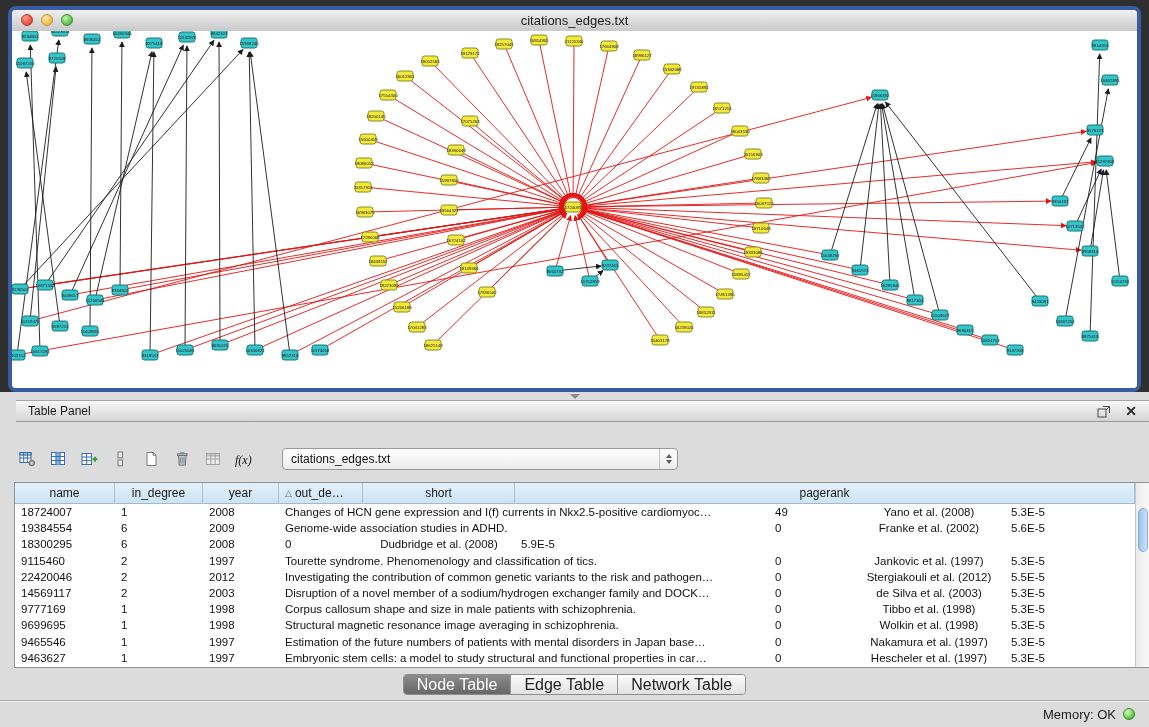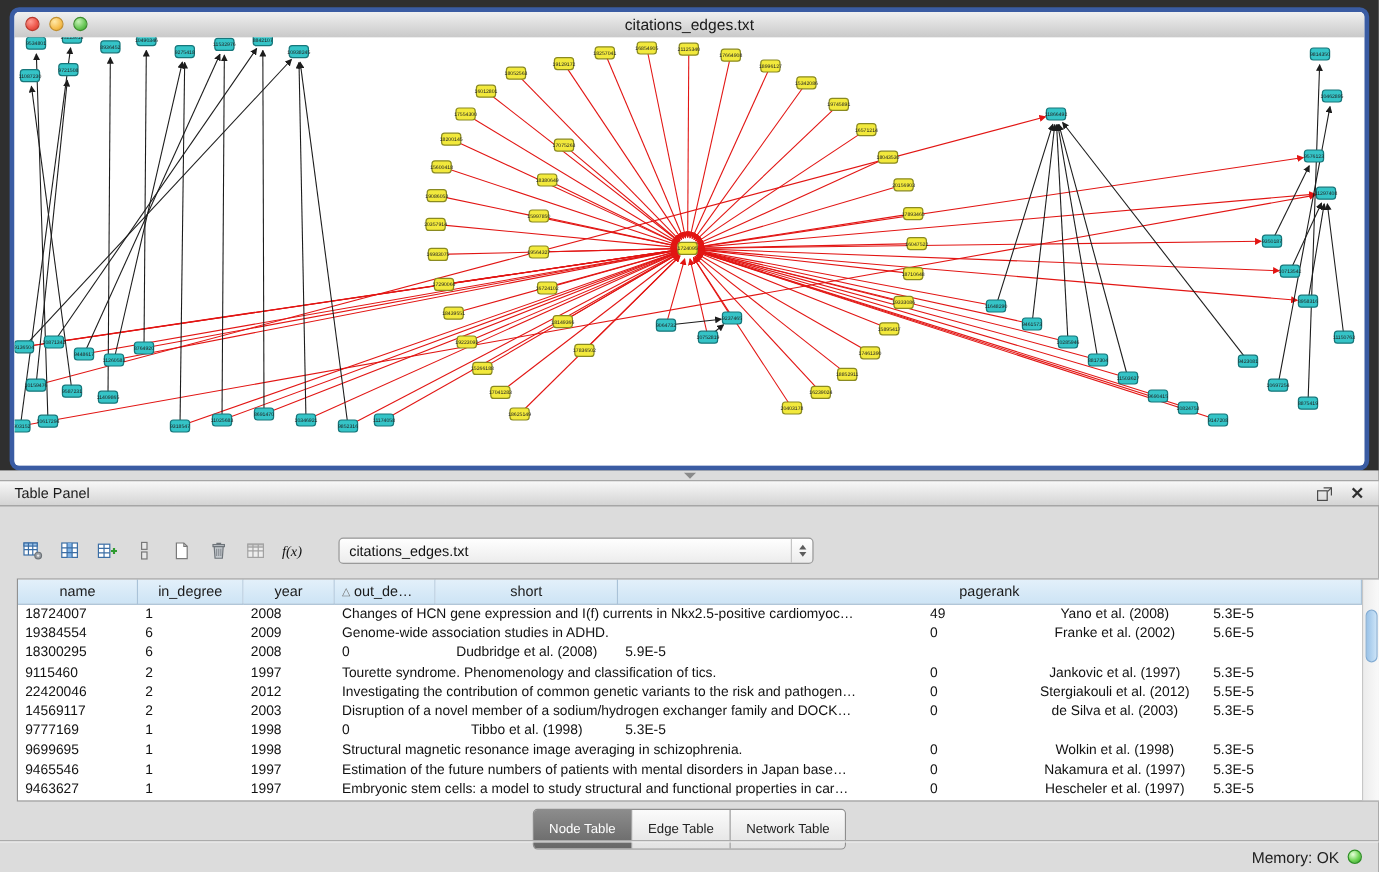--- a/index.html
+++ b/index.html
@@ -28,21 +28,21 @@
   .canvas{position:absolute;left:0;top:21px;right:0;bottom:0;background:#fff}
   #net-svg{width:100%;height:100%;display:block}
 
   
   .bottom-area{position:absolute;left:0;top:392px;width:1149px;height:335px;background:#DCDCDC}
   .splitter{height:8px;display:flex;align-items:center;justify-content:center}
   .splitter .chev{width:0;height:0;border-left:5px solid transparent;border-right:5px solid transparent;border-top:5px solid #8a8a8a}
   .panel-header{
     height:22px;background:linear-gradient(#F8F8F8,#D4D4D4);
     border-top:1px solid #A6A6A6;border-bottom:1px solid #9A9A9A;
-    display:flex;align-items:center;padding:0 12px;box-sizing:border-box;
+    display:flex;align-items:center;padding:0 12px;box-sizing:border-box;margin-left:16px;
   }
   .panel-title{font-size:12px;color:#1a1a1a}
   .ph-icons{margin-left:auto;display:flex;align-items:center;gap:14px}
   .ph-btn{border:0;background:transparent;padding:0;display:flex;align-items:center;justify-content:center;height:16px}
   .close-x{font-size:14px;font-weight:bold;color:#2e2e2e;line-height:1}
 
   .toolbar{position:absolute;left:14px;top:54px;height:26px;display:flex;align-items:center}
   .tool-icons{display:flex;gap:4px;align-items:center}
   .tool-btn{width:27px;height:24px;border:0;background:transparent;padding:0;display:flex;align-items:center;justify-content:center}
   .table-select{
@@ -74,21 +74,21 @@
     position:absolute;right:0;top:0;bottom:0;width:15px;
     background:linear-gradient(to right,#ECECEC,#FAFAFA);
     border-left:1px solid #C6C6C6;box-sizing:border-box;
   }
   .vthumb{position:absolute;left:2px;right:2px;top:25px;height:44px;border-radius:6px;
     background:linear-gradient(to right,#9BC3E8,#CBE3F7);border:1px solid #86AED4;box-sizing:border-box}
 
   .tabs-row{position:absolute;left:0;top:282px;width:100%;display:flex;justify-content:center}
   .segmented{display:inline-flex;border:1px solid #8E8E8E;border-radius:4px;overflow:hidden}
   .seg{
-    font-size:11px;padding:0 13px;height:32px;line-height:18px;border:0;border-right:1px solid #9A9A9A;
+    font-size:16px;padding:0 13px;height:19px;line-height:18px;border:0;border-right:1px solid #9A9A9A;
     background:linear-gradient(#FBFBFB,#E2E2E2);color:#222;font-family:inherit;
   }
   .seg:last-child{border-right:0}
   .seg.sel{background:linear-gradient(#8C8C8C,#676767);color:#fff}
 
   .statusbar{
     position:absolute;left:0;top:308px;width:100%;height:27px;box-sizing:border-box;
     border-top:1px solid #ABABAB;box-shadow:inset 0 1px 0 #F0F0F0;
     display:flex;align-items:center;justify-content:flex-end;padding-right:14px;gap:7px;
   }
@@ -745,20 +745,21 @@
           <div class="cell c2">2003</div>
           <div class="cell c3">Disruption of a novel member of a sodium/hydrogen exchanger family and DOCK…</div>
           <div class="cell c4">0</div>
           <div class="cell c5">de Silva et al. (2003)</div>
           <div class="cell c6">5.3E-5</div>
         </div>
         <div class="trow">
           <div class="cell c0">9777169</div>
           <div class="cell c1">1</div>
           <div class="cell c2">1998</div>
+          <div class="cell c3">Corpus callosum shape and size in male patients with schizophrenia.</div>
           <div class="cell c4">0</div>
           <div class="cell c5">Tibbo et al. (1998)</div>
           <div class="cell c6">5.3E-5</div>
         </div>
         <div class="trow">
           <div class="cell c0">9699695</div>
           <div class="cell c1">1</div>
           <div class="cell c2">1998</div>
           <div class="cell c3">Structural magnetic resonance image averaging in schizophrenia.</div>
           <div class="cell c4">0</div>

